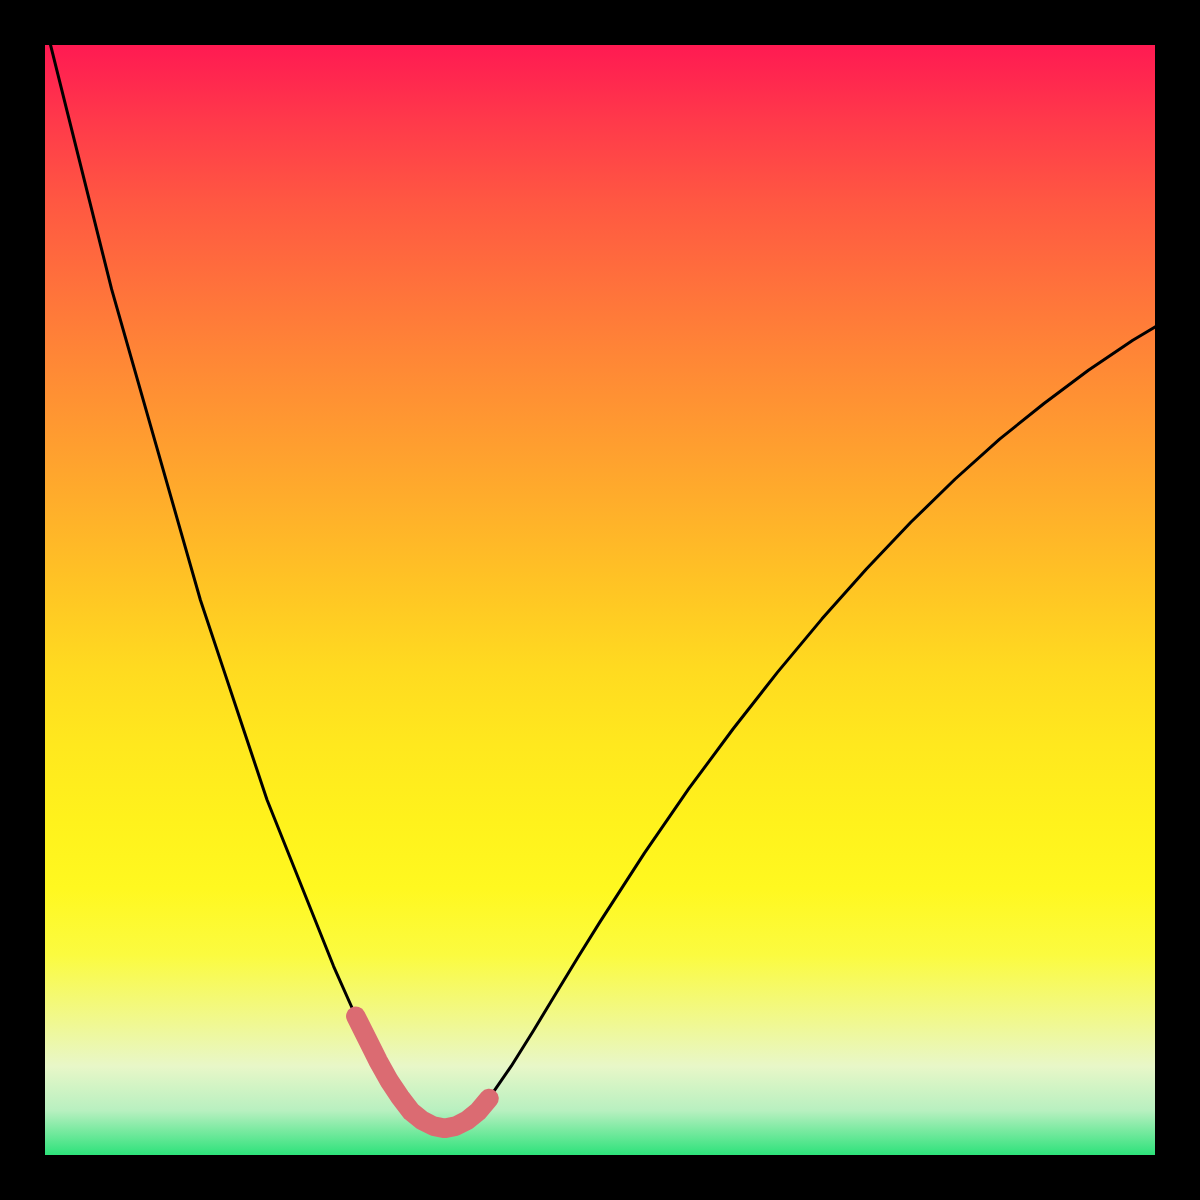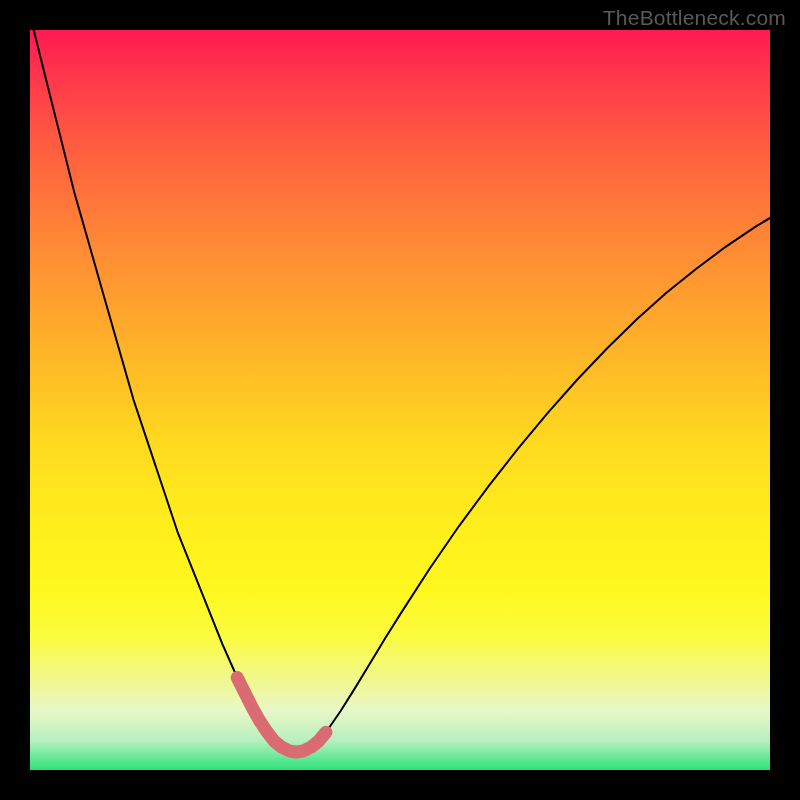--- a/index.html
+++ b/index.html
@@ -58,21 +58,20 @@
     left: 0;
     top: 0;
     width: 740px;
     height: 740px;
   }
 </style>
 </head>
 <body>
 
 <div class="frame">
-  <div class="watermark">TheBottleneck.com</div>
 
   <div class="plot-area">
     <svg class="curves" viewBox="0 0 740 740" preserveAspectRatio="none">
       <path id="main-curve" fill="none" stroke="#000000" stroke-width="2" stroke-linecap="round" stroke-linejoin="round" d="M0.00 -14.80 L14.80 44.40 L29.60 103.60 L44.40 162.80 L59.20 214.60 L74.00 266.40 L88.80 318.20 L103.60 370.00 L118.40 414.40 L133.20 458.80 L148.00 503.20 L162.80 540.20 L177.60 577.20 L192.40 614.20 L207.20 647.50 L214.60 662.30 L222.00 677.10 L229.40 690.42 L236.80 701.52 L244.20 711.14 L251.60 717.06 L259.00 720.76 L266.40 722.24 L273.80 720.76 L281.20 717.06 L288.60 711.14 L296.00 702.26 L310.80 680.80 L325.60 657.12 L340.40 632.70 L355.20 608.28 L370.00 584.60 L399.60 538.72 L429.20 495.80 L458.80 455.84 L488.40 418.10 L518.00 382.58 L547.60 349.28 L577.20 318.20 L606.80 289.34 L636.40 262.70 L666.00 239.02 L695.60 216.82 L725.20 196.84 L740.00 187.96"></path>
       <path id="highlight-curve" fill="none" stroke="#db6b72" stroke-width="13" stroke-linecap="round" stroke-linejoin="round" d="M207.20 647.50 L214.60 662.30 L222.00 677.10 L229.40 690.42 L236.80 701.52 L244.20 711.14 L251.60 717.06 L259.00 720.76 L266.40 722.24 L273.80 720.76 L281.20 717.06 L288.60 711.14 L296.00 702.26"></path>
     </svg>
   </div>
 </div>
 
 </body></html>

